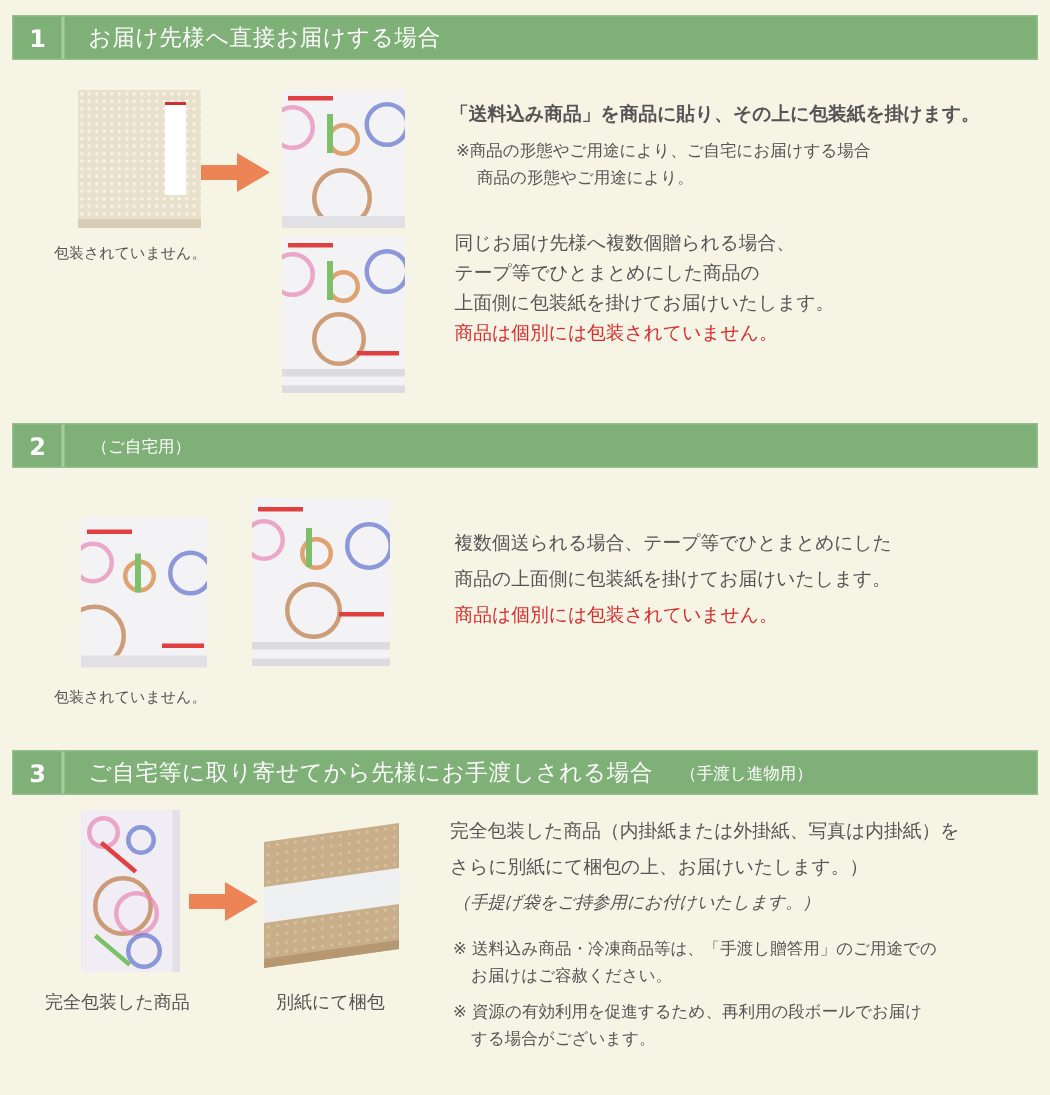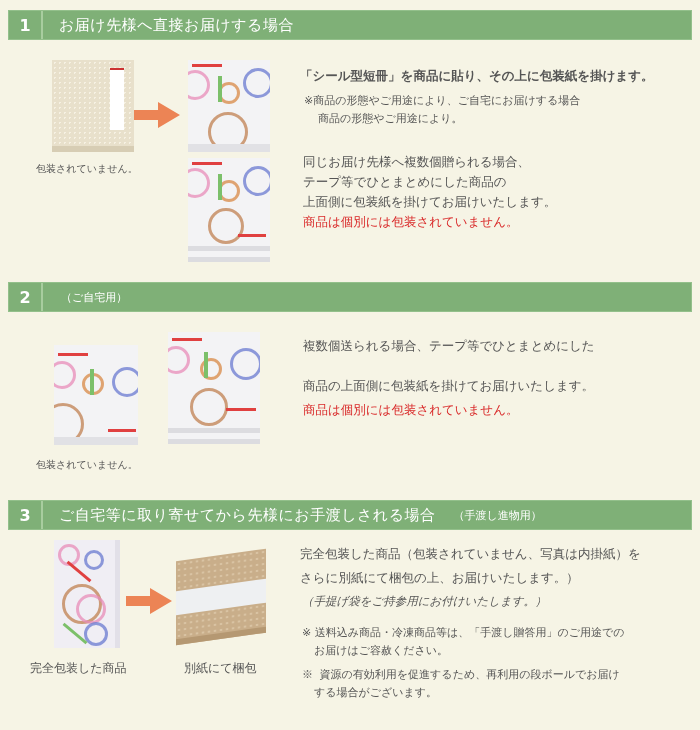--- a/index.html
+++ b/index.html
@@ -86,21 +86,21 @@
 <div class="box wrap-box stack" style="left:188px;top:158px;width:82px;height:104px;">
   <div class="bar" style="left:4px;top:4px;width:30px;background:#e04040;"></div>
   <div class="ring" style="left:-8px;top:10px;width:30px;height:30px;border-color:#e88cb8;"></div>
   <div class="ring" style="left:30px;top:22px;width:22px;height:22px;border-color:#d88844;"></div>
   <div class="ring" style="left:55px;top:8px;width:30px;height:30px;border-color:#6a7ad0;"></div>
   <div class="ring" style="left:20px;top:50px;width:36px;height:36px;border-color:#c08050;"></div>
   <div class="bar" style="left:30px;top:16px;width:4px;height:26px;background:#7cc06a;"></div>
   <div class="bar" style="left:50px;top:76px;width:28px;background:#e04040;"></div>
 </div>
 
-<div class="text strong" style="left:300px;top:66px;">「シール型短冊」を商品に貼り、その上に包装紙を掛けます。</div>
+<div class="text strong" style="left:300px;top:66px;">「送料込み商品」を商品に貼り、その上に包装紙を掛けます。</div>
 <div class="text note" style="left:304px;top:92px;">※商品の形態やご用途により、ご自宅にお届けする場合</div>
 <div class="text note" style="left:318px;top:110px;">商品の形態やご用途により。</div>
 
 <div class="text" style="left:303px;top:152px;">同じお届け先様へ複数個贈られる場合、</div>
 <div class="text" style="left:303px;top:172px;">テープ等でひとまとめにした商品の</div>
 <div class="text" style="left:303px;top:192px;">上面側に包装紙を掛けてお届けいたします。</div>
 <div class="text red" style="left:303px;top:212px;">商品は個別には包装されていません。</div>
 
 <div class="section-header" style="top:282px;">
   <span class="num">2</span>
@@ -121,21 +121,21 @@
 <div class="box wrap-box stack" style="left:168px;top:332px;width:92px;height:112px;">
   <div class="bar" style="left:4px;top:6px;width:30px;background:#e04040;"></div>
   <div class="ring" style="left:-6px;top:14px;width:28px;height:28px;border-color:#e88cb8;"></div>
   <div class="ring" style="left:32px;top:26px;width:22px;height:22px;border-color:#d88844;"></div>
   <div class="ring" style="left:62px;top:16px;width:32px;height:32px;border-color:#6a7ad0;"></div>
   <div class="ring" style="left:22px;top:56px;width:38px;height:38px;border-color:#c08050;"></div>
   <div class="bar" style="left:36px;top:20px;width:4px;height:26px;background:#7cc06a;"></div>
   <div class="bar" style="left:58px;top:76px;width:30px;background:#e04040;"></div>
 </div>
 
-<div class="text" style="left:303px;top:336px;">複数個送られる場合、テープ等でひとまとめにした</div>
+<div class="text" style="left:303px;top:352px;">複数個送られる場合、テープ等でひとまとめにした</div>
 <div class="text" style="left:303px;top:376px;">商品の上面側に包装紙を掛けてお届けいたします。</div>
 <div class="text red" style="left:303px;top:400px;">商品は個別には包装されていません。</div>
 
 <div class="section-header" style="top:500px;">
   <span class="num">3</span>
   <span class="title">ご自宅等に取り寄せてから先様にお手渡しされる場合</span>
   <span class="sub">（手渡し進物用）</span>
 </div>
 
 <div class="box tall-wrap" style="left:54px;top:540px;width:66px;height:108px;">
@@ -153,20 +153,20 @@
 
 <svg class="arrow" style="left:126px;top:588px;" viewBox="0 0 46 26">
   <polygon points="0,8 24,8 24,0 46,13 24,26 24,18 0,18" fill="#ec8455"></polygon>
 </svg>
 
 <div class="box kraft-box" style="left:176px;top:555px;width:90px;height:84px;">
   <div class="band"></div>
 </div>
 <div class="caption" style="left:184px;top:660px;font-size:12px;">別紙にて梱包</div>
 
-<div class="text" style="left:300px;top:544px;">完全包装した商品（包装されていません、写真は内掛紙）を</div>
+<div class="text" style="left:300px;top:544px;">完全包装した商品（内掛紙または外掛紙、写真は内掛紙）を</div>
 <div class="text" style="left:300px;top:568px;">さらに別紙にて梱包の上、お届けいたします。）</div>
 <div class="text note" style="left:302px;top:592px;font-size:11.5px;font-style:italic;">（手提げ袋をご持参用にお付けいたします。）</div>
 
 <div class="text note" style="left:302px;top:624px;">※ 送料込み商品・冷凍商品等は、「手渡し贈答用」のご用途での</div>
 <div class="text note" style="left:314px;top:642px;">お届けはご容赦ください。</div>
-<div class="text note" style="left:302px;top:666px;font-family:Liberation Mono, monospace;">※ 資源の有効利用を促進するため、再利用の段ボールでお届け</div>
+<div class="text note" style="left:302px;top:666px;">※ 資源の有効利用を促進するため、再利用の段ボールでお届け</div>
 <div class="text note" style="left:314px;top:684px;">する場合がございます。</div>
 
 </body></html>

